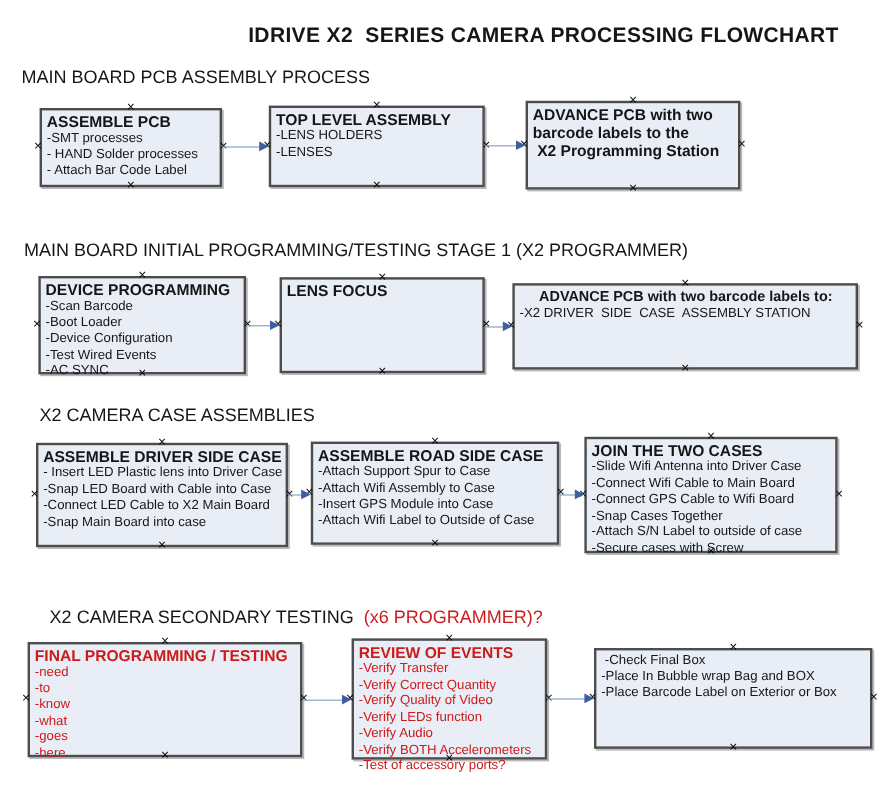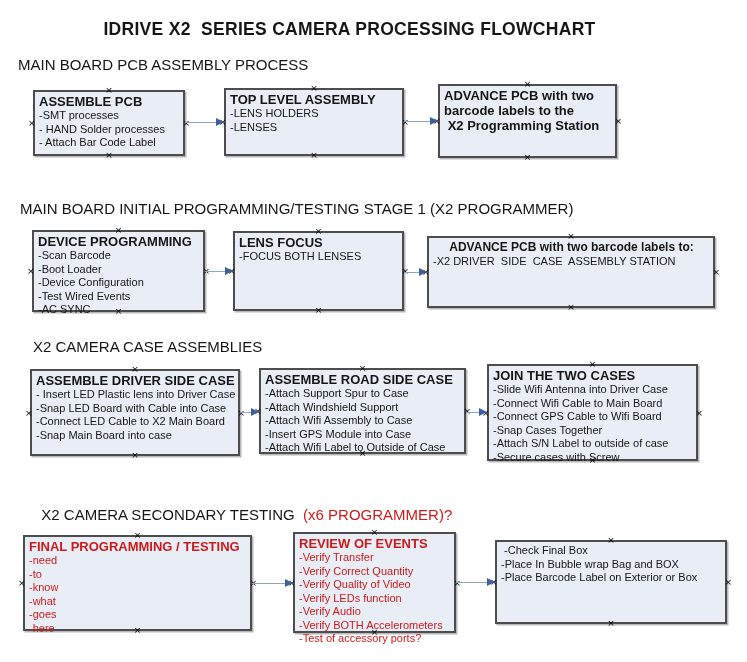--- a/index.html
+++ b/index.html
@@ -1,21 +1,21 @@
 <!DOCTYPE html>
 <html><head>
 <meta charset="utf-8">
 <style>
   html,body { margin:0; padding:0; }
   body {
     width:747px; height:662px; position:relative; background:#ffffff;
     font-family:"Liberation Sans", sans-serif; color:#161616; overflow:hidden;
   }
   .page-title {
-    position:absolute; left:0; top:19px; width:699px; text-align:center;
+    position:absolute; left:0; top:19px; width:699px; text-align:right;
     font-size:17.5px; font-weight:bold; letter-spacing:.3px; white-space:pre;
   }
   .heading {
     position:absolute; font-size:15px; font-weight:normal; white-space:pre;
   }
   .fbox {
     position:absolute; box-sizing:border-box;
     background:var(--fill); border:2px solid var(--border);
     box-shadow:1.5px 1.5px 0 rgba(125,125,125,.55);
     padding:2px 3px 2px 4px;
@@ -96,21 +96,20 @@
       <div class="fbox-line">-AC SYNC</div>
     </div>
 <span class="h ht">×</span>
     <span class="h hb">×</span>
     <span class="h hl">×</span>
     <span class="h hr">×</span>
   </div>
 <div class="fbox" style="left:233px; top:231px; width:171px; height:80px">
   <div class="fbox-title">LENS FOCUS</div>
   <div class="fbox-items">
-      <div class="fbox-line">-FOCUS BOTH LENSES</div>
     </div>
 <span class="h ht">×</span>
     <span class="h hb">×</span>
     <span class="h hl">×</span>
     <span class="h hr">×</span>
   </div>
 <div class="fbox" style="left:427px; top:236px; width:288px; height:72px">
   <div class="fbox-title t-sm">ADVANCE PCB with two barcode labels to:</div>
   <div class="fbox-items">
       <div class="fbox-line">-X2 DRIVER  SIDE  CASE  ASSEMBLY STATION</div>
@@ -131,21 +130,20 @@
     </div>
 <span class="h ht">×</span>
     <span class="h hb">×</span>
     <span class="h hl">×</span>
     <span class="h hr">×</span>
   </div>
 <div class="fbox" style="left:259px; top:368px; width:207px; height:86px">
   <div class="fbox-title">ASSEMBLE ROAD SIDE CASE</div>
   <div class="fbox-items">
       <div class="fbox-line">-Attach Support Spur to Case</div>
-      <div class="fbox-line">-Attach Windshield Support</div>
       <div class="fbox-line">-Attach Wifi Assembly to Case</div>
       <div class="fbox-line">-Insert GPS Module into Case</div>
       <div class="fbox-line">-Attach Wifi Label to Outside of Case</div>
     </div>
 <span class="h ht">×</span>
     <span class="h hb">×</span>
     <span class="h hl">×</span>
     <span class="h hr">×</span>
   </div>
 <div class="fbox" style="left:487px; top:364px; width:211px; height:97px">

